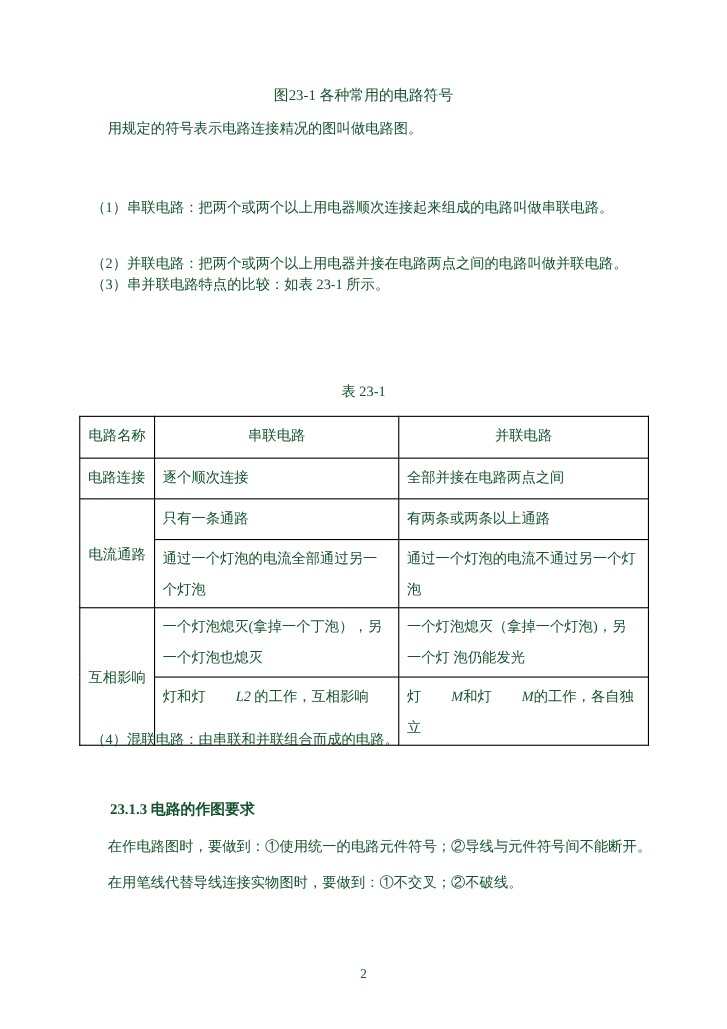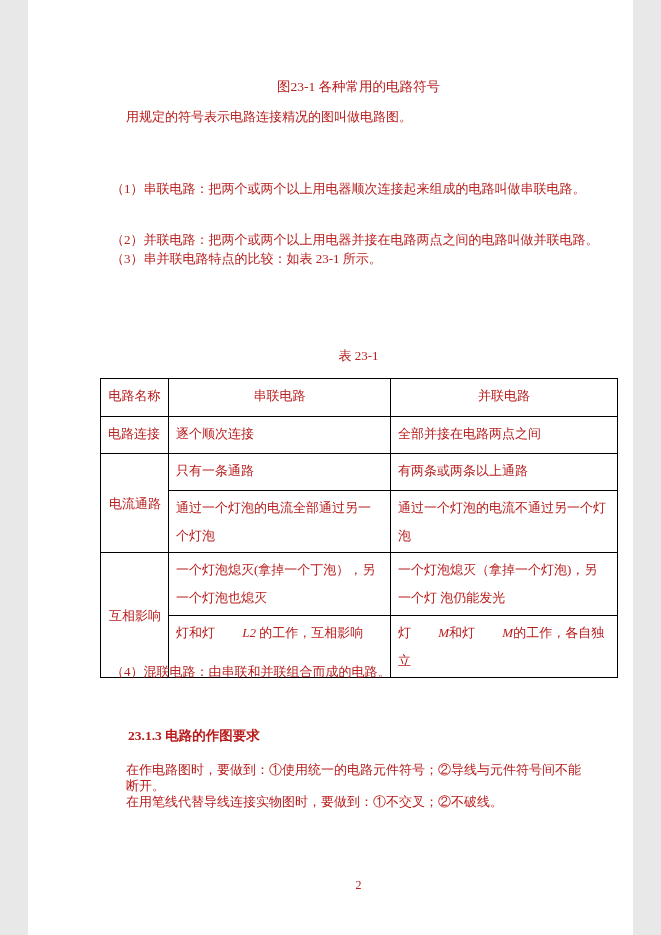--- a/index.html
+++ b/index.html
@@ -1,25 +1,25 @@
 <!DOCTYPE html>
 <html><head>
 <meta charset="utf-8">
 <style>
   * { margin: 0; padding: 0; box-sizing: border-box; }
   html, body { background: #e8e8e8; }
   .page {
     position: relative;
-    width: 605px;
+    width: 661px;
     height: 935px;
     margin: 0 auto;
     background: #ffffff;
     font-family: "Liberation Serif", "DejaVu Serif", serif;
     font-size: 13px;
-    color: #b91c1c;
+    color: #14532d;
     overflow: hidden;
   }
   .abs { position: absolute; }
   .centered { left: 0; width: 661px; text-align: center; }
   .body-text { left: 98px; right: 40px; line-height: 16px; }
   .list-item { left: 83px; right: 30px; line-height: 16px; }
   .fig-caption { top: 78px; font-size: 13.5px; }
   .tbl-caption { top: 347px; }
   .sec-heading { top: 727px; left: 100px; font-weight: bold; font-size: 13.5px; }
   .page-num { top: 878px; font-size: 12px; }
@@ -34,21 +34,21 @@
     font-size: 13px;
   }
   table.cmp-table td {
     border: 1px solid #000000;
     vertical-align: top;
     padding: 3px 7px 2px 7px;
     line-height: 28px;
     overflow: hidden;
   }
   table.cmp-table td.c-center { text-align: center; }
-  table.cmp-table td.c-mid { vertical-align: middle; text-align: right; padding-left: 7px; }
+  table.cmp-table td.c-mid { vertical-align: middle; text-align: center; padding-left: 7px; }
   tr.r-head { height: 38px; }
   tr.r1 { height: 37px; padding-left: 11px; }
   tr.r2 { height: 37px; }
   tr.r3 { height: 37px; }
   tr.r4 { height: 63px; }
   tr.r5 { height: 39px; }
   .var-italic { font-style: italic; font-family: "Liberation Serif", "DejaVu Serif", serif; margin-left: 24px; }
 </style>
 </head>
 <body>

